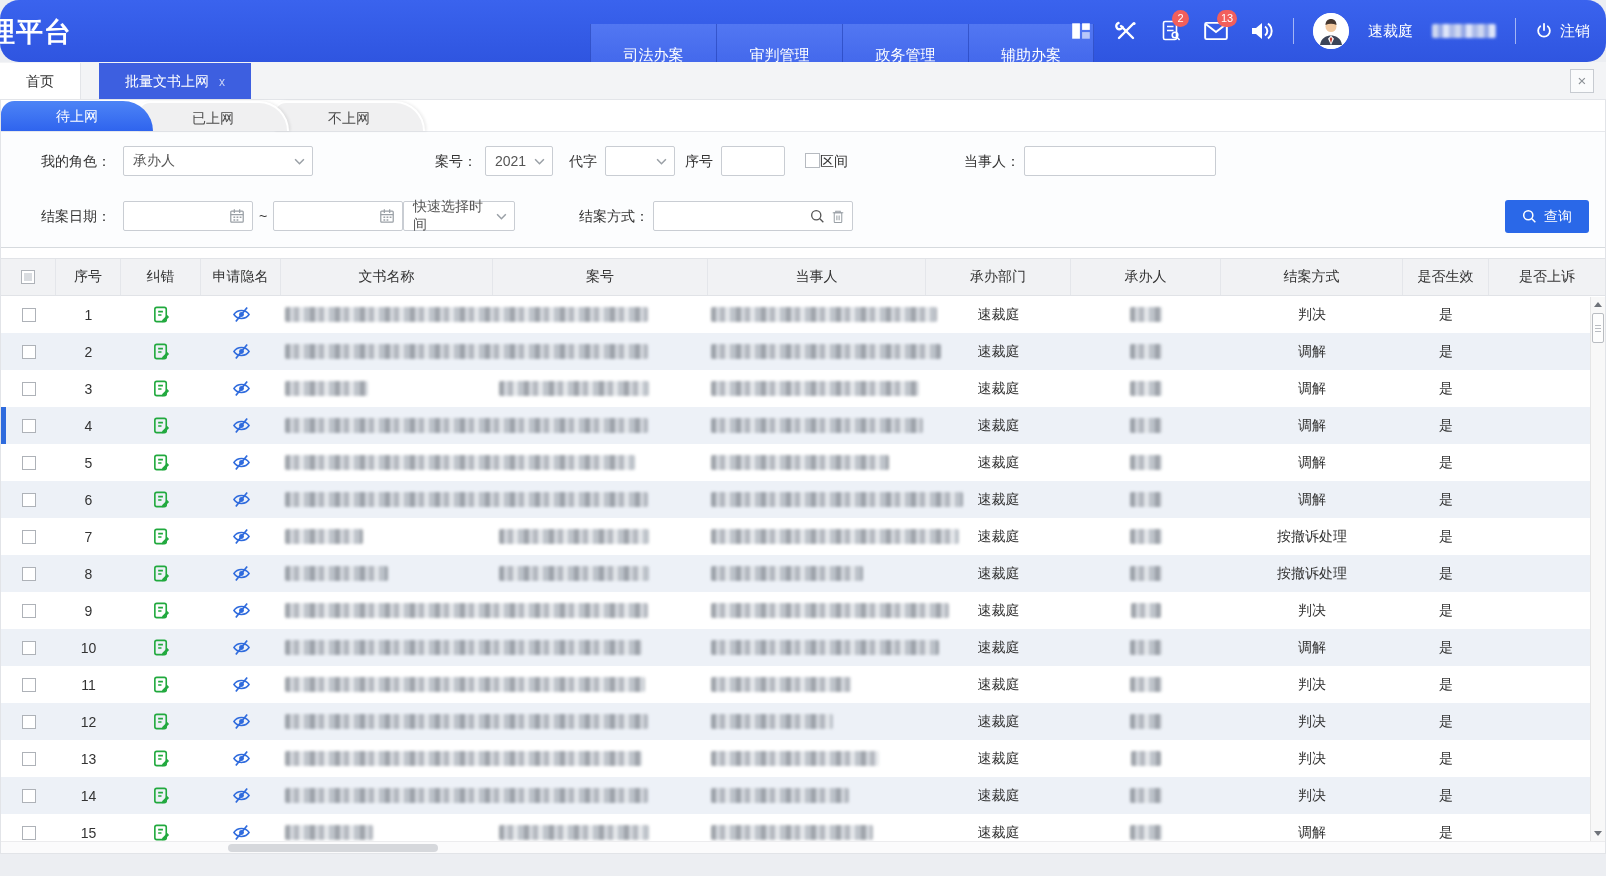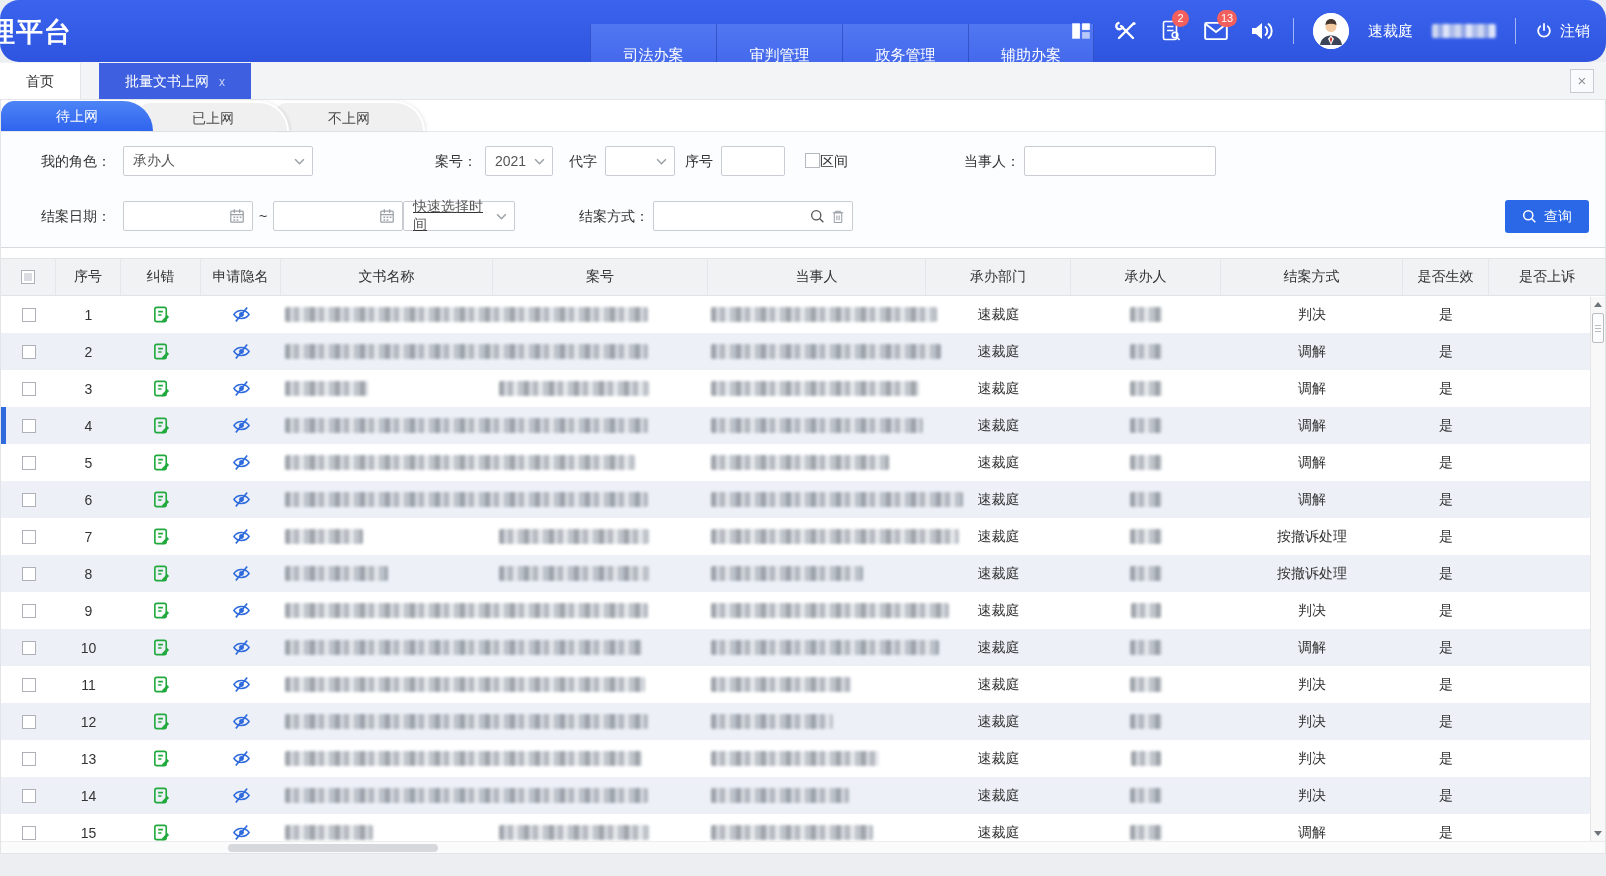--- a/index.html
+++ b/index.html
@@ -221,21 +221,21 @@
       </svg>
     </div>
     <span class="flabel" style="left:258px; top:69px;">~</span>
     <div class="fctrl" style="left:272px; top:69px; width:130px;">
       <svg width="16" height="16" viewBox="0 0 18 18" fill="none" stroke="#9aa0a6" stroke-width="1.4">
         <rect x="2" y="3.5" width="14" height="12.5" rx="1"></rect>
           <path d="M2 7.5 h14 M6 1.5 v4 M12 1.5 v4"></path>
         <path d="M5 10.5h2 M8.5 10.5h2 M12 10.5h2 M5 13.5h2 M8.5 13.5h2" stroke-width="1.6"></path>
       </svg>
     </div>
-    <div class="fctrl" style="left:402px; top:69px; width:112px;text-decoration:underline;">
+    <div class="fctrl" style="left:402px; top:69px; width:112px;">
       <span class="val">快速选择时间</span>
       <svg width="11" height="7" viewBox="0 0 10 6">
           <path d="M1 1 L5 5 L9 1" stroke="#9aa0a6" fill="none" stroke-width="1.4"></path>
         </svg>
     </div>
     <span class="flabel" style="left:578px; top:69px;">结案方式：</span>
     <div class="fctrl" style="left:652px; top:69px; width:200px; gap:6px;">
       <svg width="15" height="15" viewBox="0 0 18 18" fill="none" stroke="#555" stroke-width="1.6">
           <circle cx="7.5" cy="7.5" r="5.5"></circle>
           <path d="M11.8 11.8 L16 16"></path>

